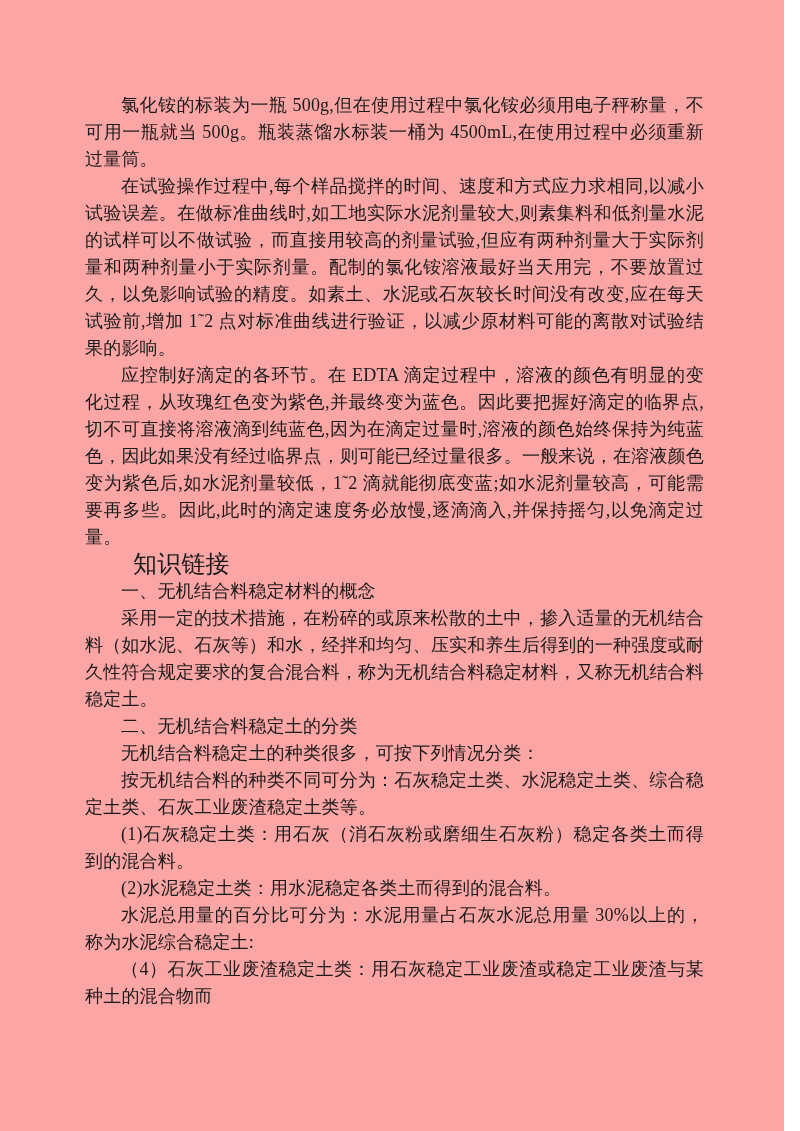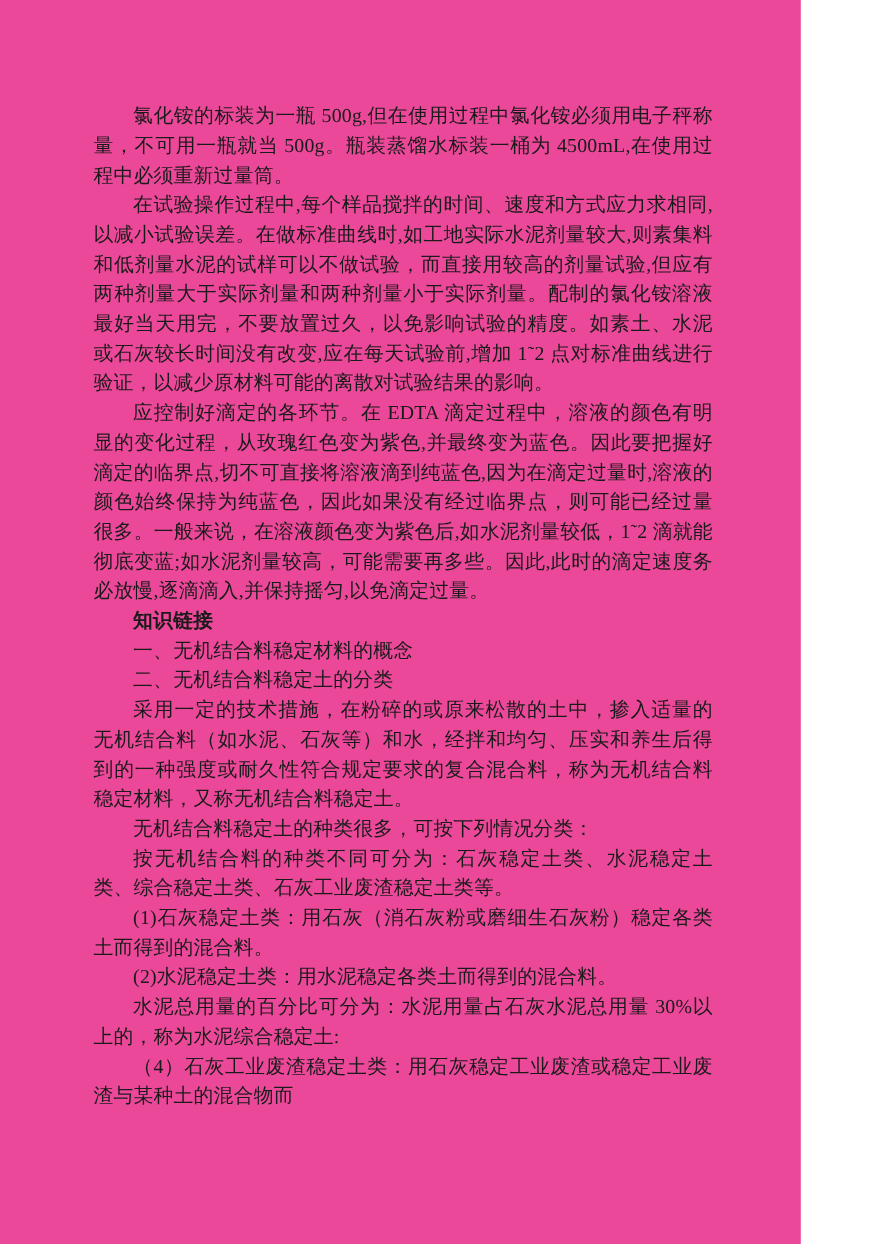--- a/index.html
+++ b/index.html
@@ -7,61 +7,61 @@
     padding: 0;
     background: #ffffff;
   }
   body {
     width: 800px;
     height: 1131px;
     overflow: hidden;
   }
   .page {
     box-sizing: border-box;
-    width: 728px;
+    width: 784px;
     height: 1131px;
-    background: #ec4899;
+    background: #fca5a5;
     padding: 92px 80px 0 85px;
     color: #1a1a1a;
     font-family: "Liberation Serif", "DejaVu Serif", serif;
     font-size: 18px;
     line-height: 27px;
   }
   .page p {
     margin: 0;
     text-indent: 2em;
     text-align: justify;
     letter-spacing: 0.2px;
   }
   .section-heading {
     margin: 27px 0 0 0;
     text-indent: 2em;
-    font-weight: bold;
-    font-size: 18px;
+    font-weight: normal;
+    font-size: 24px;
     line-height: 27px;
   }
 </style>
 </head>
 <body>
 
 <div class="page">
 
   <p>氯化铵的标装为一瓶 500g,但在使用过程中氯化铵必须用电子秤称量，不可用一瓶就当 500g。瓶装蒸馏水标装一桶为 4500mL,在使用过程中必须重新过量筒。</p>
 
   <p>在试验操作过程中,每个样品搅拌的时间、速度和方式应力求相同,以减小试验误差。在做标准曲线时,如工地实际水泥剂量较大,则素集料和低剂量水泥的试样可以不做试验，而直接用较高的剂量试验,但应有两种剂量大于实际剂量和两种剂量小于实际剂量。配制的氯化铵溶液最好当天用完，不要放置过久，以免影响试验的精度。如素土、水泥或石灰较长时间没有改变,应在每天试验前,增加 1˜2 点对标准曲线进行验证，以减少原材料可能的离散对试验结果的影响。</p>
 
   <p>应控制好滴定的各环节。在 EDTA 滴定过程中，溶液的颜色有明显的变化过程，从玫瑰红色变为紫色,并最终变为蓝色。因此要把握好滴定的临界点,切不可直接将溶液滴到纯蓝色,因为在滴定过量时,溶液的颜色始终保持为纯蓝色，因此如果没有经过临界点，则可能已经过量很多。一般来说，在溶液颜色变为紫色后,如水泥剂量较低，1˜2 滴就能彻底变蓝;如水泥剂量较高，可能需要再多些。因此,此时的滴定速度务必放慢,逐滴滴入,并保持摇匀,以免滴定过量。</p>
 
   <p class="section-heading">知识链接</p>
 
   <p>一、无机结合料稳定材料的概念</p>
 
+  <p>采用一定的技术措施，在粉碎的或原来松散的土中，掺入适量的无机结合料（如水泥、石灰等）和水，经拌和均匀、压实和养生后得到的一种强度或耐久性符合规定要求的复合混合料，称为无机结合料稳定材料，又称无机结合料稳定土。</p>
+
   <p>二、无机结合料稳定土的分类</p>
-
-  <p>采用一定的技术措施，在粉碎的或原来松散的土中，掺入适量的无机结合料（如水泥、石灰等）和水，经拌和均匀、压实和养生后得到的一种强度或耐久性符合规定要求的复合混合料，称为无机结合料稳定材料，又称无机结合料稳定土。</p>
 
   <p>无机结合料稳定土的种类很多，可按下列情况分类：</p>
 
 
   <p>按无机结合料的种类不同可分为：石灰稳定土类、水泥稳定土类、综合稳定土类、石灰工业废渣稳定土类等。</p>
 
   <p>(1)石灰稳定土类：用石灰（消石灰粉或磨细生石灰粉）稳定各类土而得到的混合料。</p>
 
   <p>(2)水泥稳定土类：用水泥稳定各类土而得到的混合料。</p>
 

